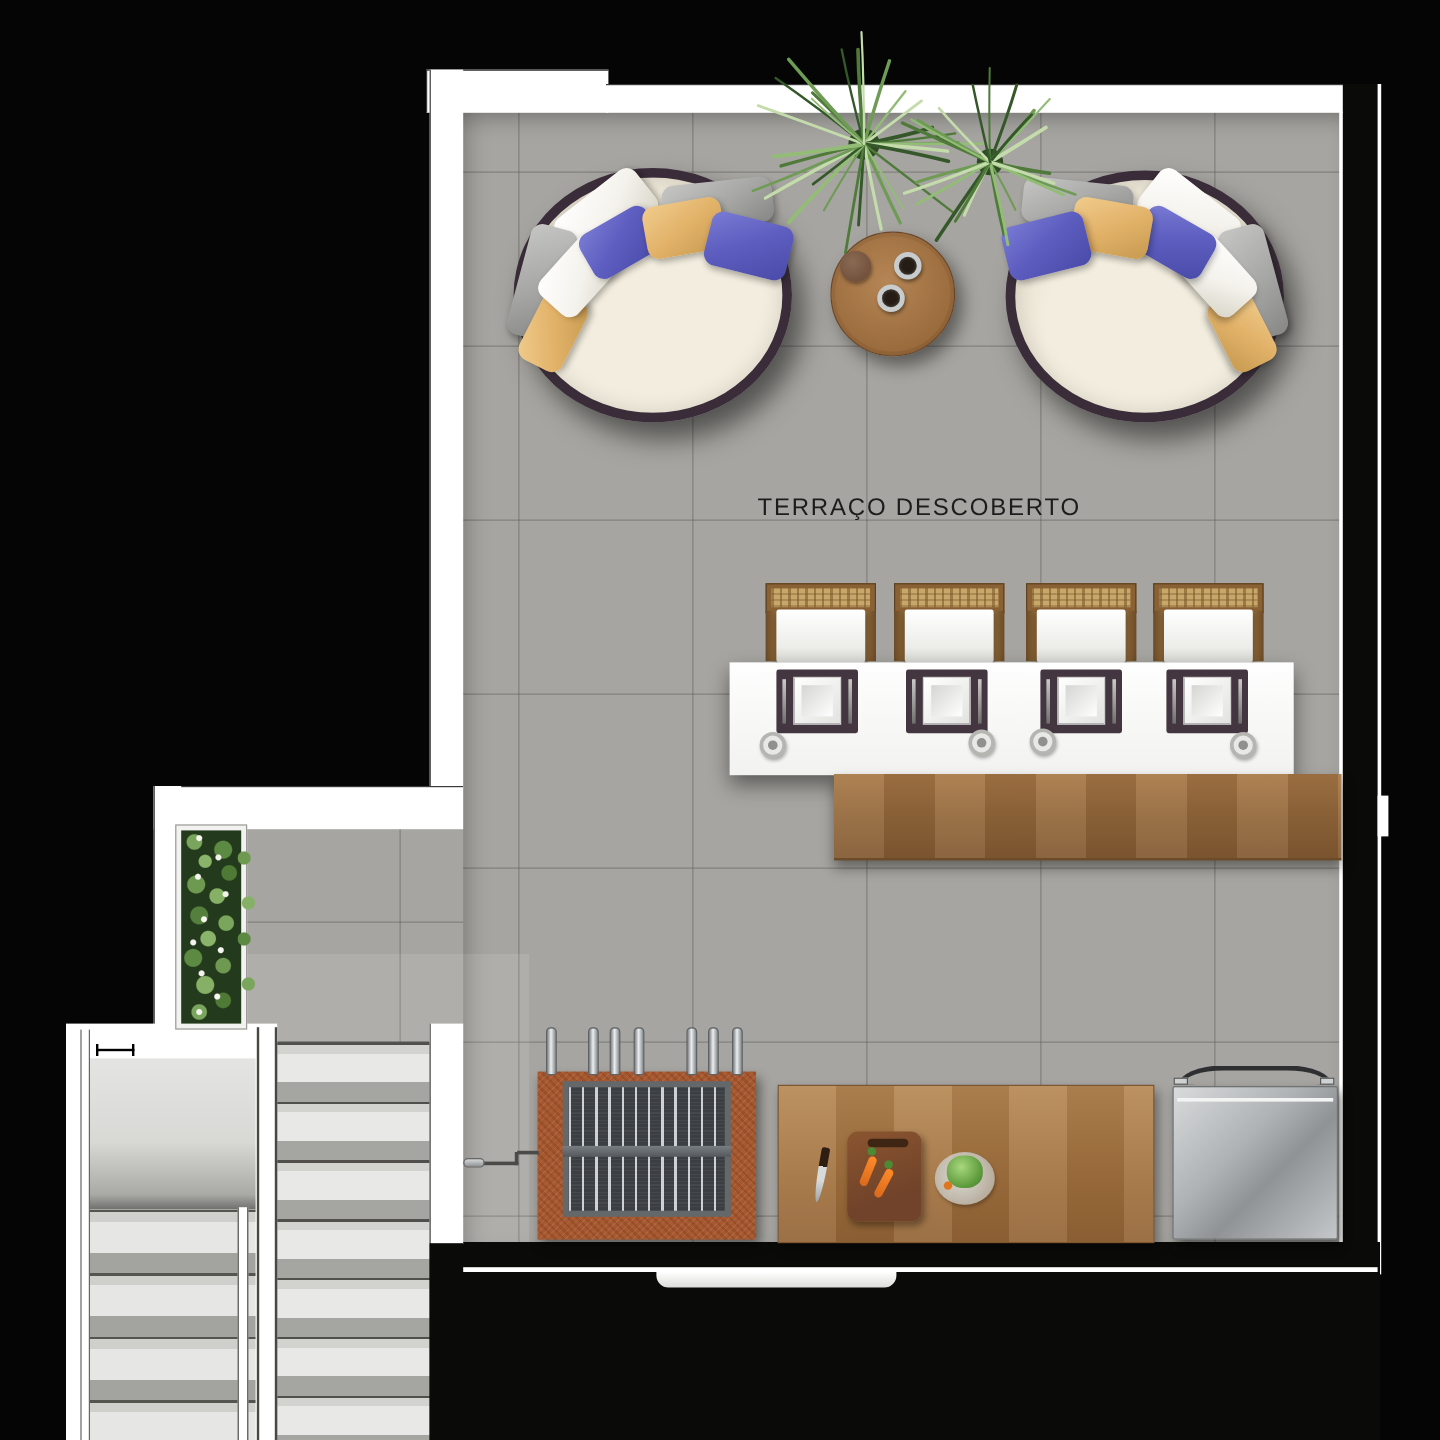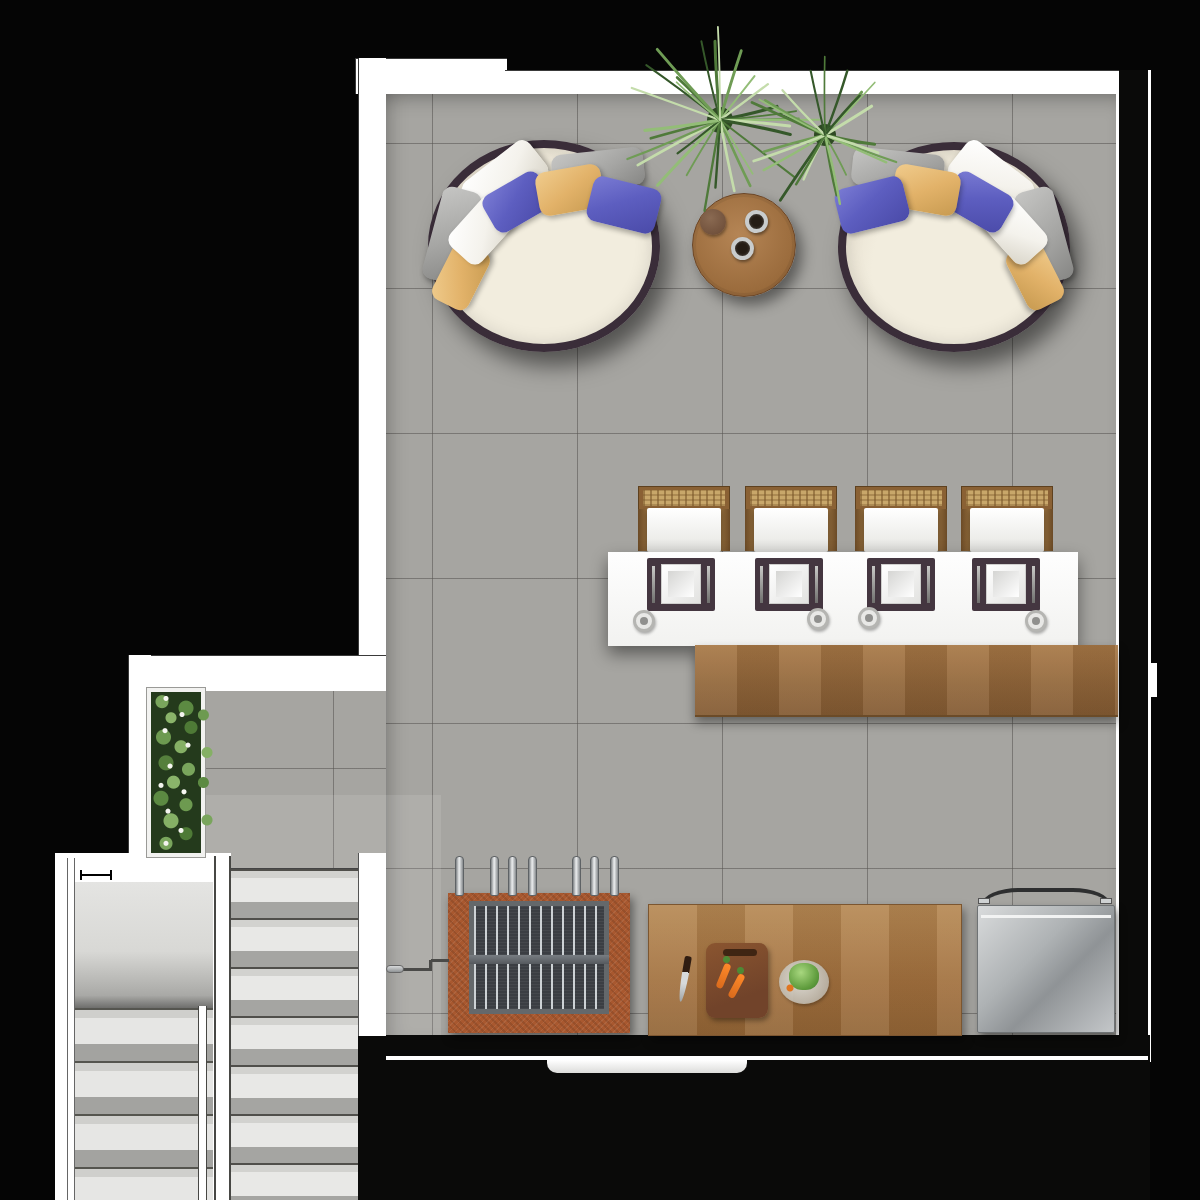--- a/index.html
+++ b/index.html
@@ -419,13 +419,14 @@
   <div id="tuft2" class="tuft"></div>
   <div id="saladPlate"></div>
   <div id="lettuce"></div>
   <div id="saladBits"></div>
 
   <div id="appliance"></div>
   <div id="applianceHandle"></div>
   <div id="hcap1" class="hcap"></div>
   <div id="hcap2" class="hcap"></div>
 
+  <div id="terraceLabel">TERRAÇO DESCOBERTO</div>
 </div>
 
 </body></html>

